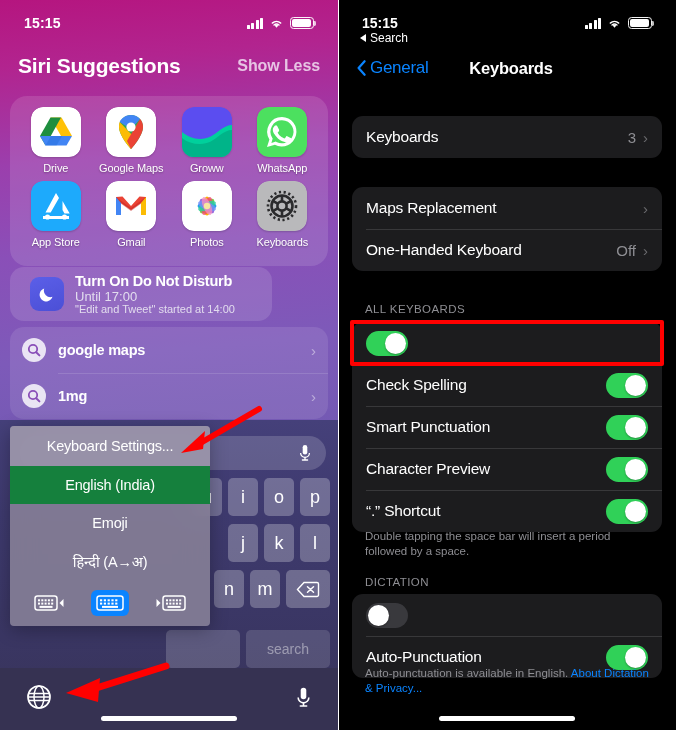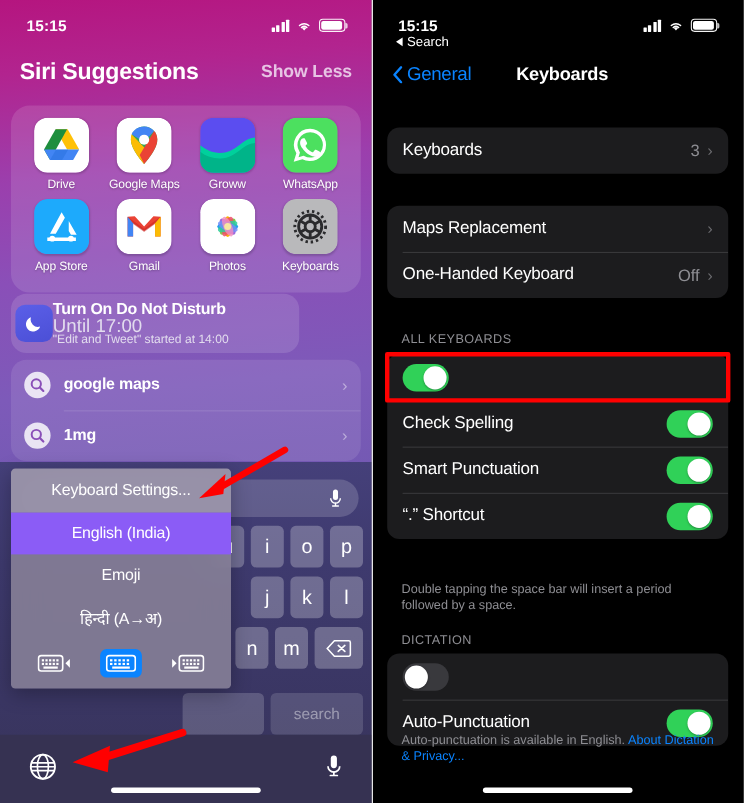--- a/index.html
+++ b/index.html
@@ -31,25 +31,25 @@
   .show-less { color:#e7c4e4; font-size:16px; font-weight:600; letter-spacing:-0.1px; }
 
   
   .apps-widget { position:absolute; top:96px; left:10px; width:318px; height:170px; background:rgba(255,255,255,.12); border-radius:17px; padding:11px 8px 8px; }
   .app-row { display:flex; justify-content:space-around; margin-bottom:7px; }
   .app-cell { width:70px; display:flex; flex-direction:column; align-items:center; gap:5px; }
   .app-ico { width:50px; height:50px; border-radius:12px; overflow:hidden; display:block; box-shadow:0 1px 2px rgba(0,0,0,.18); }
   .app-lbl { color:#fff; font-size:11px; text-align:center; letter-spacing:-0.1px; text-shadow:0 1px 2px rgba(0,0,0,.3); white-space:nowrap; }
 
   
-  .dnd-card { position:absolute; top:267px; left:10px; width:262px; height:54px; background:rgba(255,255,255,.13); border-radius:14px; display:flex; align-items:center; padding:0 4px; }
+  .dnd-card { position:absolute; top:267px; left:10px; width:262px; height:54px; background:rgba(255,255,255,.13); border-radius:14px; display:flex; align-items:center; padding:0 20px; gap:11px; }
   .dnd-ico { width:34px; height:34px; border-radius:9px; background:linear-gradient(160deg,#5b5fe8,#4b4fd6); display:flex; align-items:center; justify-content:center; flex:0 0 auto; }
   .dnd-txt { display:flex; flex-direction:column; gap:0px; }
   .dnd-t1 { color:#fff; font-size:14.5px; font-weight:bold; letter-spacing:-0.2px; line-height:17px; }
-  .dnd-t2 { color:#e2dcee; font-size:17px; line-height:13px; }
+  .dnd-t2 { color:#e2dcee; font-size:13px; line-height:13px; }
   .dnd-t3 { color:#e2dcee; font-size:11px; line-height:13px; }
 
   
   .sugg-card { position:absolute; top:327px; left:10px; width:318px; height:92px; background:rgba(255,255,255,.10); border-radius:14px; overflow:hidden; }
   .sugg-row { height:46px; display:flex; align-items:center; padding:0 12px; gap:12px; position:relative; }
   .sugg-row + .sugg-row::before { content:""; position:absolute; left:48px; right:0; top:0; height:1px; background:rgba(255,255,255,.13); }
   .sugg-ico { width:24px; height:24px; border-radius:50%; background:rgba(255,255,255,.82); display:flex; align-items:center; justify-content:center; flex:0 0 auto; }
   .sugg-lbl { color:#fff; font-size:14.5px; font-weight:600; letter-spacing:-0.2px; flex:1; }
   .sugg-chev { color:rgba(255,255,255,.45); font-size:15px; }
 
@@ -63,21 +63,21 @@
   .kb-bottom { position:absolute; bottom:62px; right:8px; display:flex; gap:6px; align-items:center; }
   .key-space { width:74px; height:38px; border-radius:5px; background:rgba(255,255,255,.18); }
   .key-search { width:84px; height:38px; border-radius:5px; background:rgba(255,255,255,.14); display:flex; align-items:center; justify-content:center; color:rgba(255,255,255,.42); font-size:14px; }
   .kb-dock { position:absolute; bottom:0; left:0; width:338px; height:62px; background:#363252; display:flex; align-items:center; justify-content:space-between; padding:0 26px; }
   .home-bar { position:absolute; bottom:9px; left:50%; transform:translateX(-50%); width:136px; height:5px; border-radius:3px; background:#fff; }
 
   
   .kb-popup { position:absolute; left:10px; top:426px; width:200px; border-radius:4px; overflow:hidden; background:rgba(132,126,150,.92); backdrop-filter:blur(14px); box-shadow:0 4px 18px rgba(0,0,0,.28); }
   .pop-item { height:38px; display:flex; align-items:center; justify-content:center; color:#fff; font-size:14.5px; letter-spacing:-0.2px; }
   .pop-item.settings { height:40px; background:rgba(170,164,184,.55); font-size:14.5px; }
-  .pop-item.active { background:#8b5cf6; color:#fff; }
+  .pop-item.active { background:#15803d; color:#fff; }
   .pop-icons { height:46px; display:flex; align-items:center; justify-content:space-around; padding:0 10px; }
   .kbico { width:38px; height:26px; border-radius:6px; display:flex; align-items:center; justify-content:center; }
   .kbico.sel { background:#0a84ff; }
 
   
   .arrow-svg { position:absolute; pointer-events:none; }
 
   
   .right-panel { position:relative; width:338px; height:730px; background:#000; overflow:hidden; }
   .r-status { position:absolute; top:12px; left:0; width:338px; height:22px; display:flex; align-items:center; justify-content:space-between; padding:0 24px; }
@@ -473,20 +473,26 @@
             <i></i>
           </span>
       </div>
       <div class="r-row">
         <span class="r-lbl">Smart Punctuation</span>
         <span class="toggle on">
             <i></i>
           </span>
       </div>
       <div class="r-row">
+        <span class="r-lbl">Character Preview</span>
+        <span class="toggle on">
+            <i></i>
+          </span>
+      </div>
+      <div class="r-row">
         <span class="r-lbl">“.” Shortcut</span>
         <span class="toggle on">
             <i></i>
           </span>
       </div>
     </div>
 
     <div class="hl-box" style="left:12px; top:320px; width:314px; height:46px;"></div>
 
     <div class="r-foot" style="top:529px;">Double tapping the space bar will insert a period followed by a space.</div>

